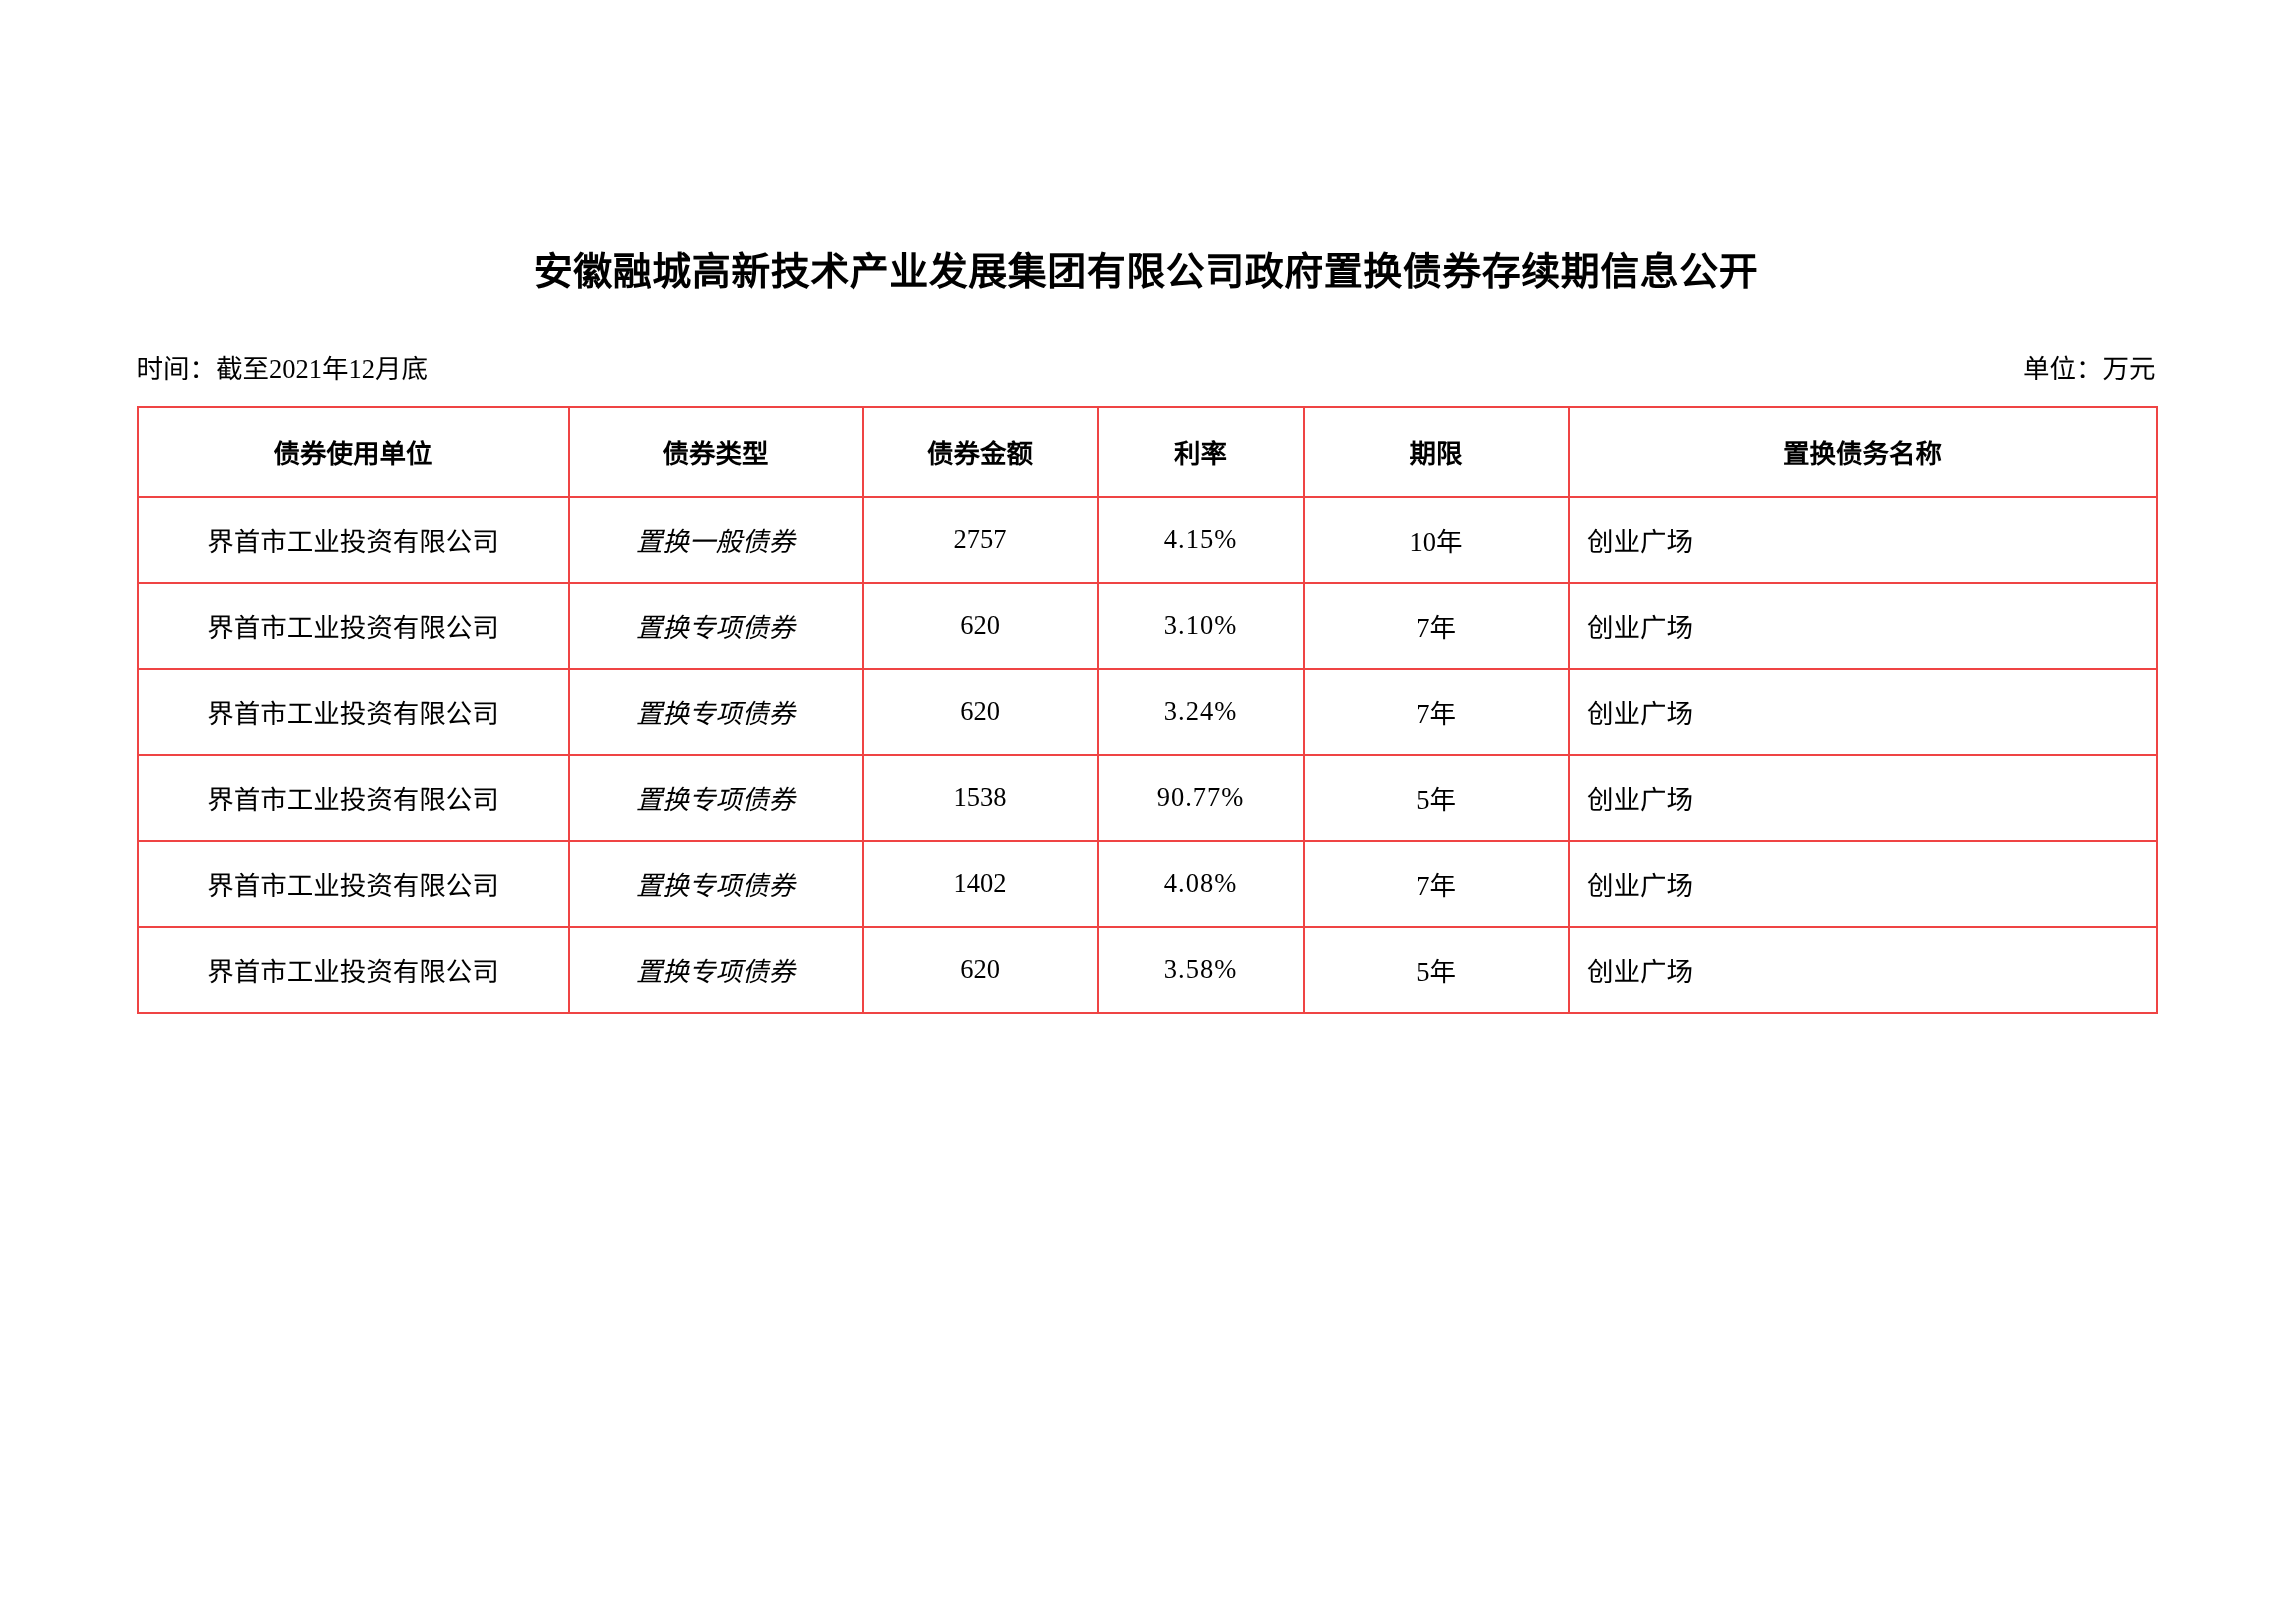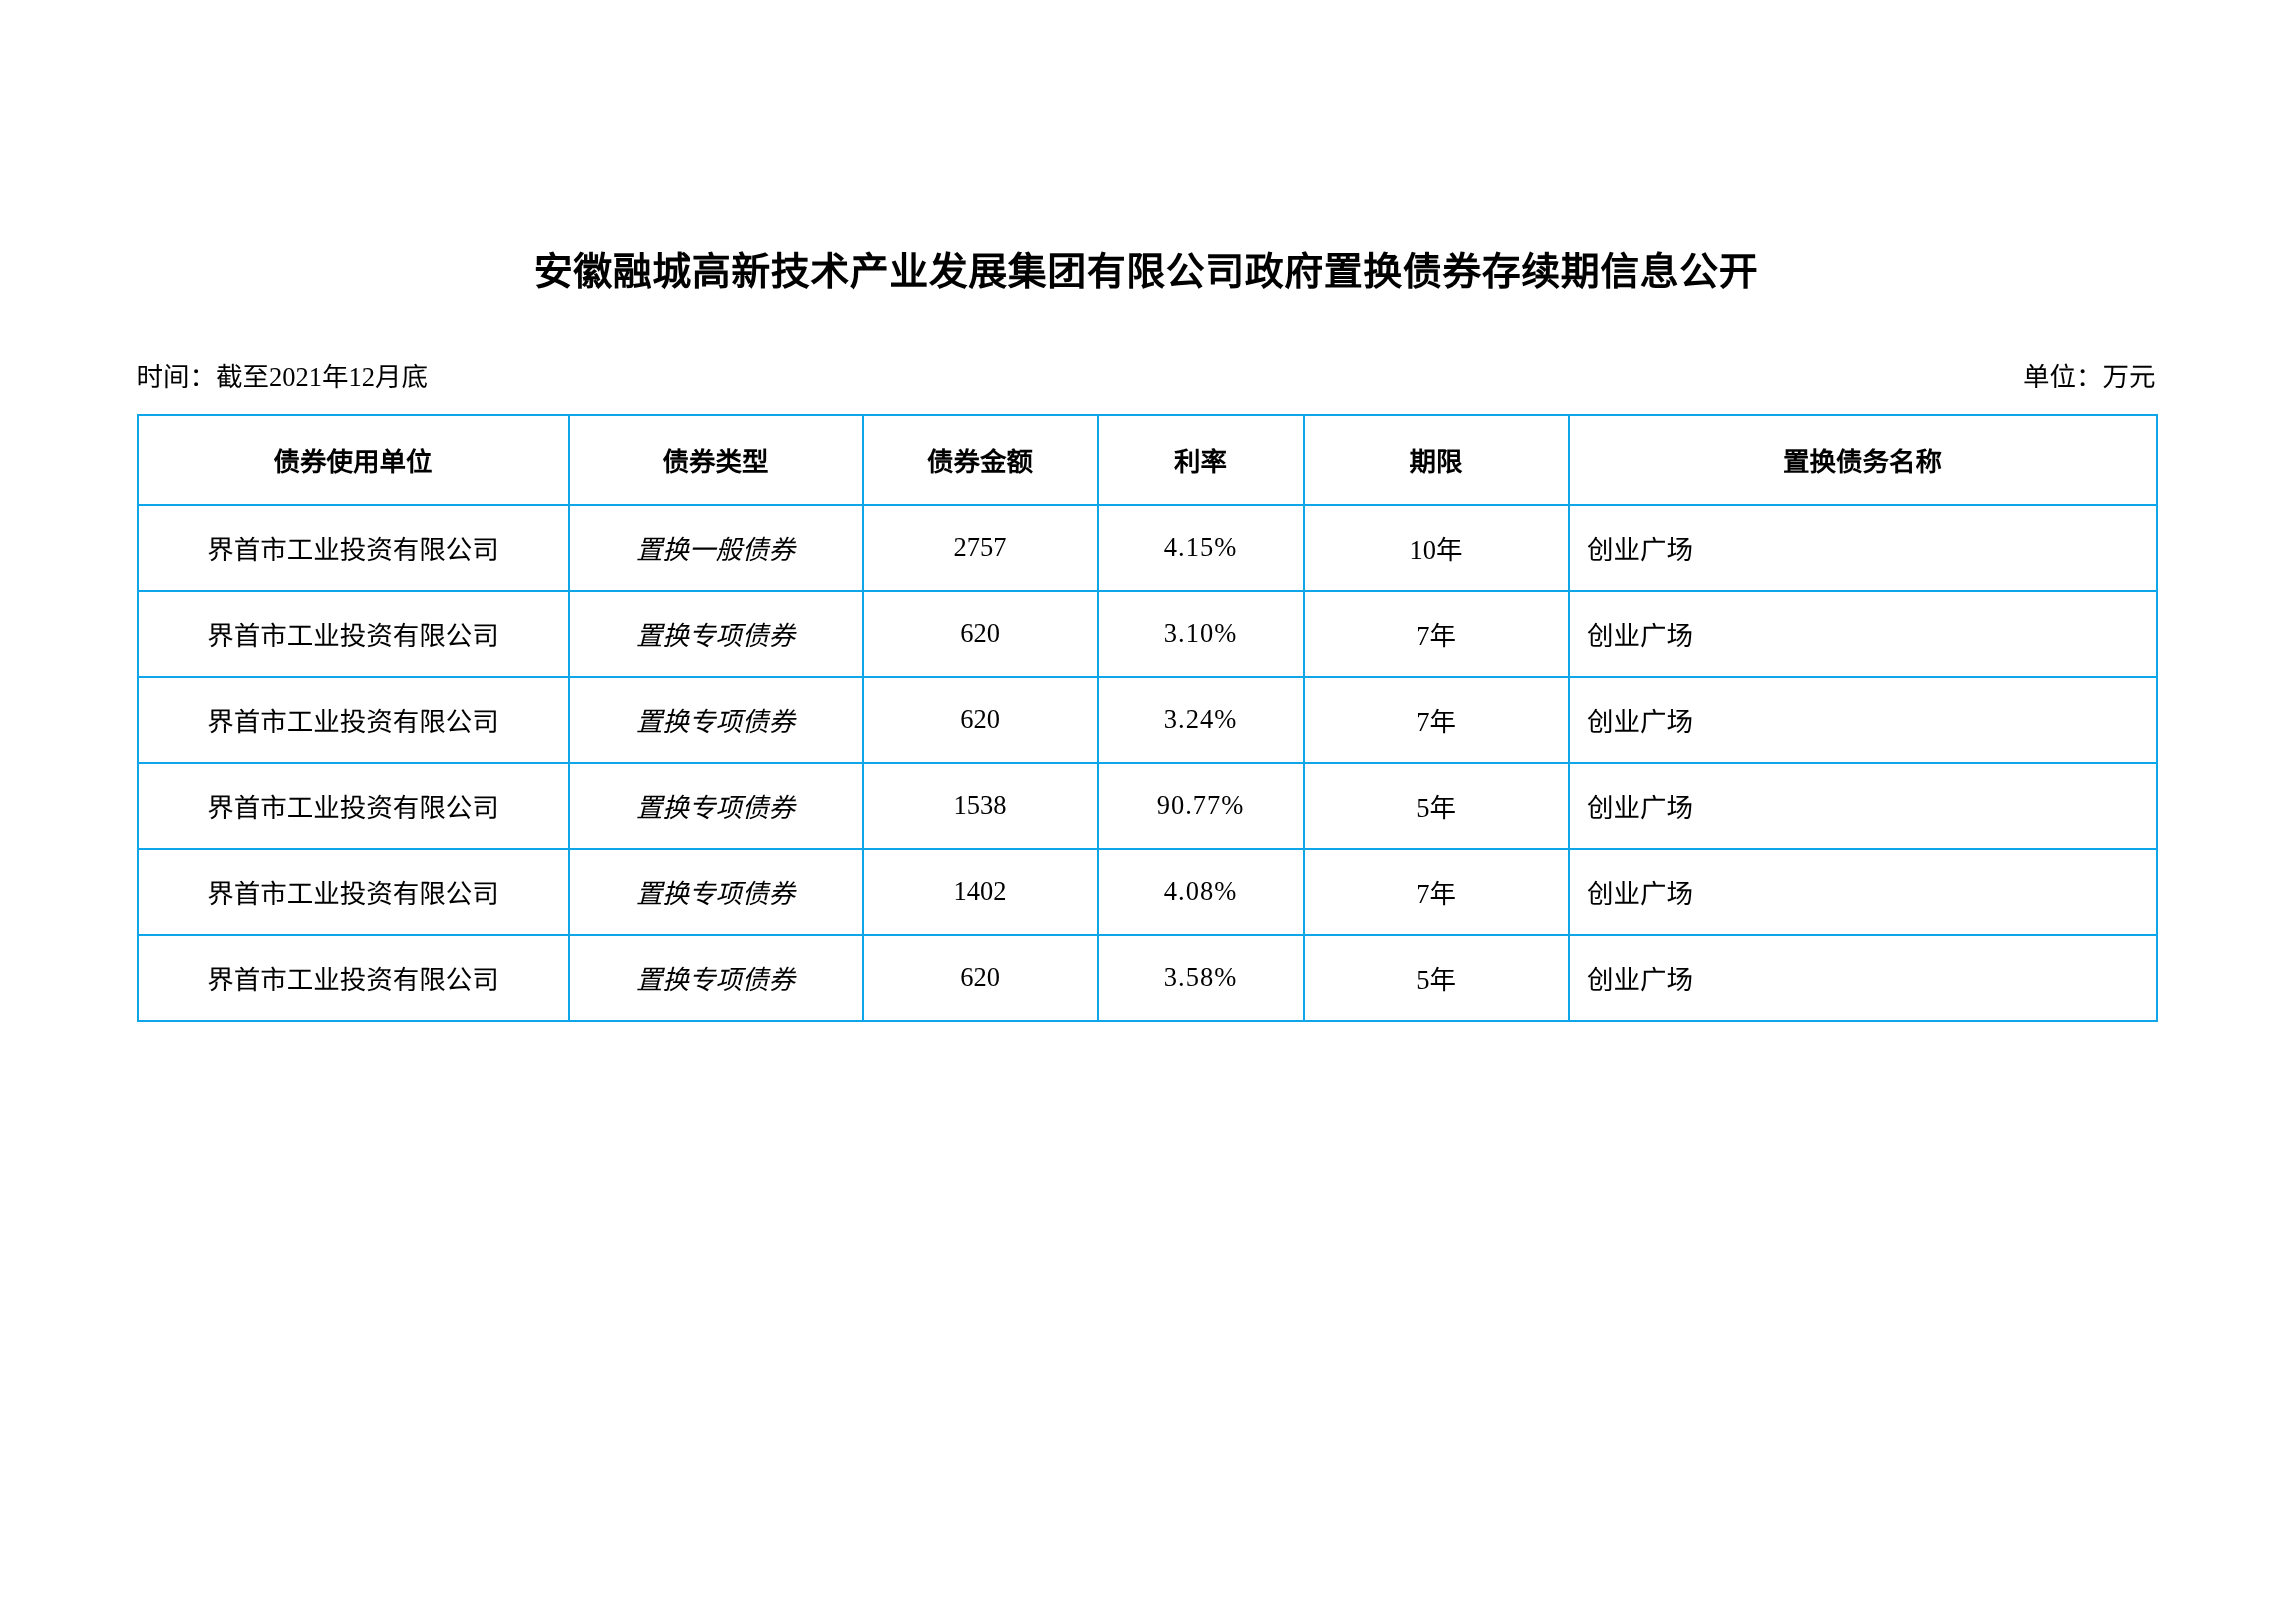--- a/index.html
+++ b/index.html
@@ -30,21 +30,21 @@
     font-size: 39px;
     font-weight: bold;
     letter-spacing: 0.5px;
     font-family: "Liberation Sans", "DejaVu Sans", sans-serif;
   }
 
   .meta-row {
     display: flex;
     justify-content: space-between;
     align-items: flex-start;
-    margin: 8px auto;
+    margin: 0 auto;
     width: 2019px;
     padding-top: 51px;
     font-size: 26.5px;
   }
 
   .meta-left, .meta-right {
     white-space: nowrap;
   }
 
   .table-wrap {
@@ -53,21 +53,21 @@
   }
 
   table.bond-table {
     width: 100%;
     border-collapse: collapse;
     table-layout: fixed;
   }
 
   table.bond-table th,
   table.bond-table td {
-    border: 2px solid #0ea5e9;
+    border: 2px solid #ef4444;
     height: 86px;
     font-size: 26.5px;
     font-weight: normal;
     padding: 0 17.6px;
     box-sizing: border-box;
     vertical-align: middle;
   }
 
   table.bond-table thead th {
     font-weight: bold;

